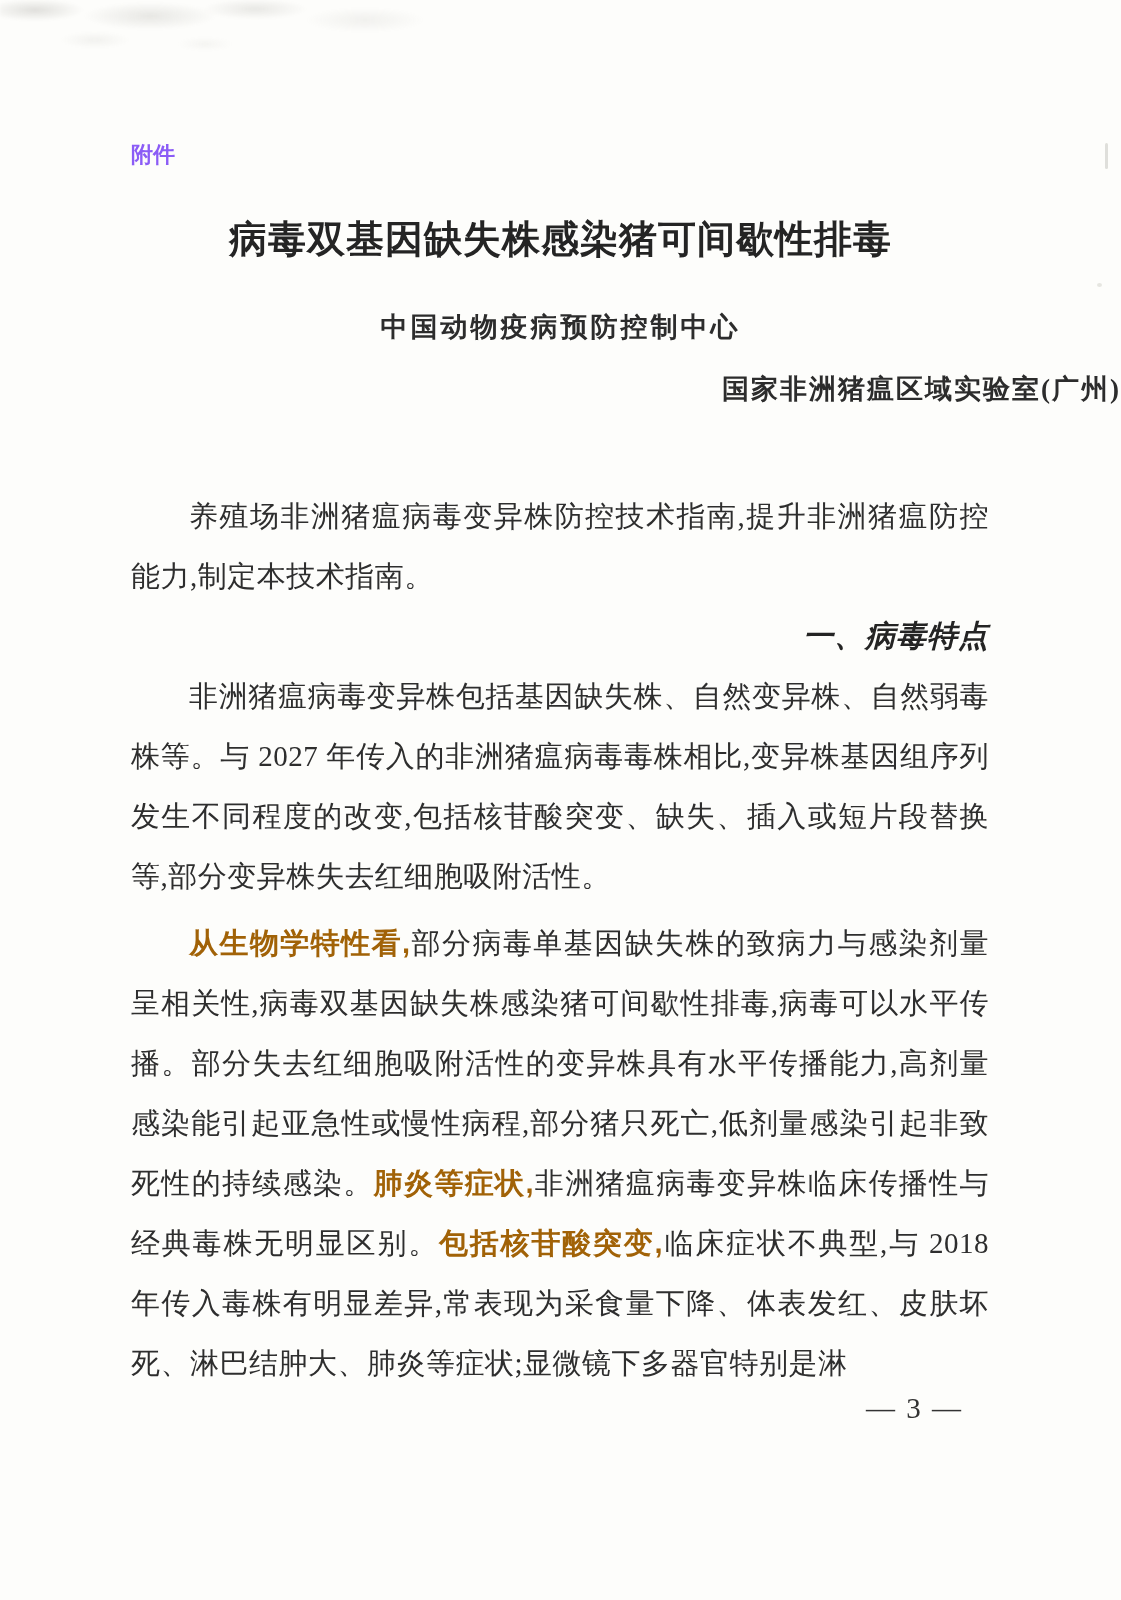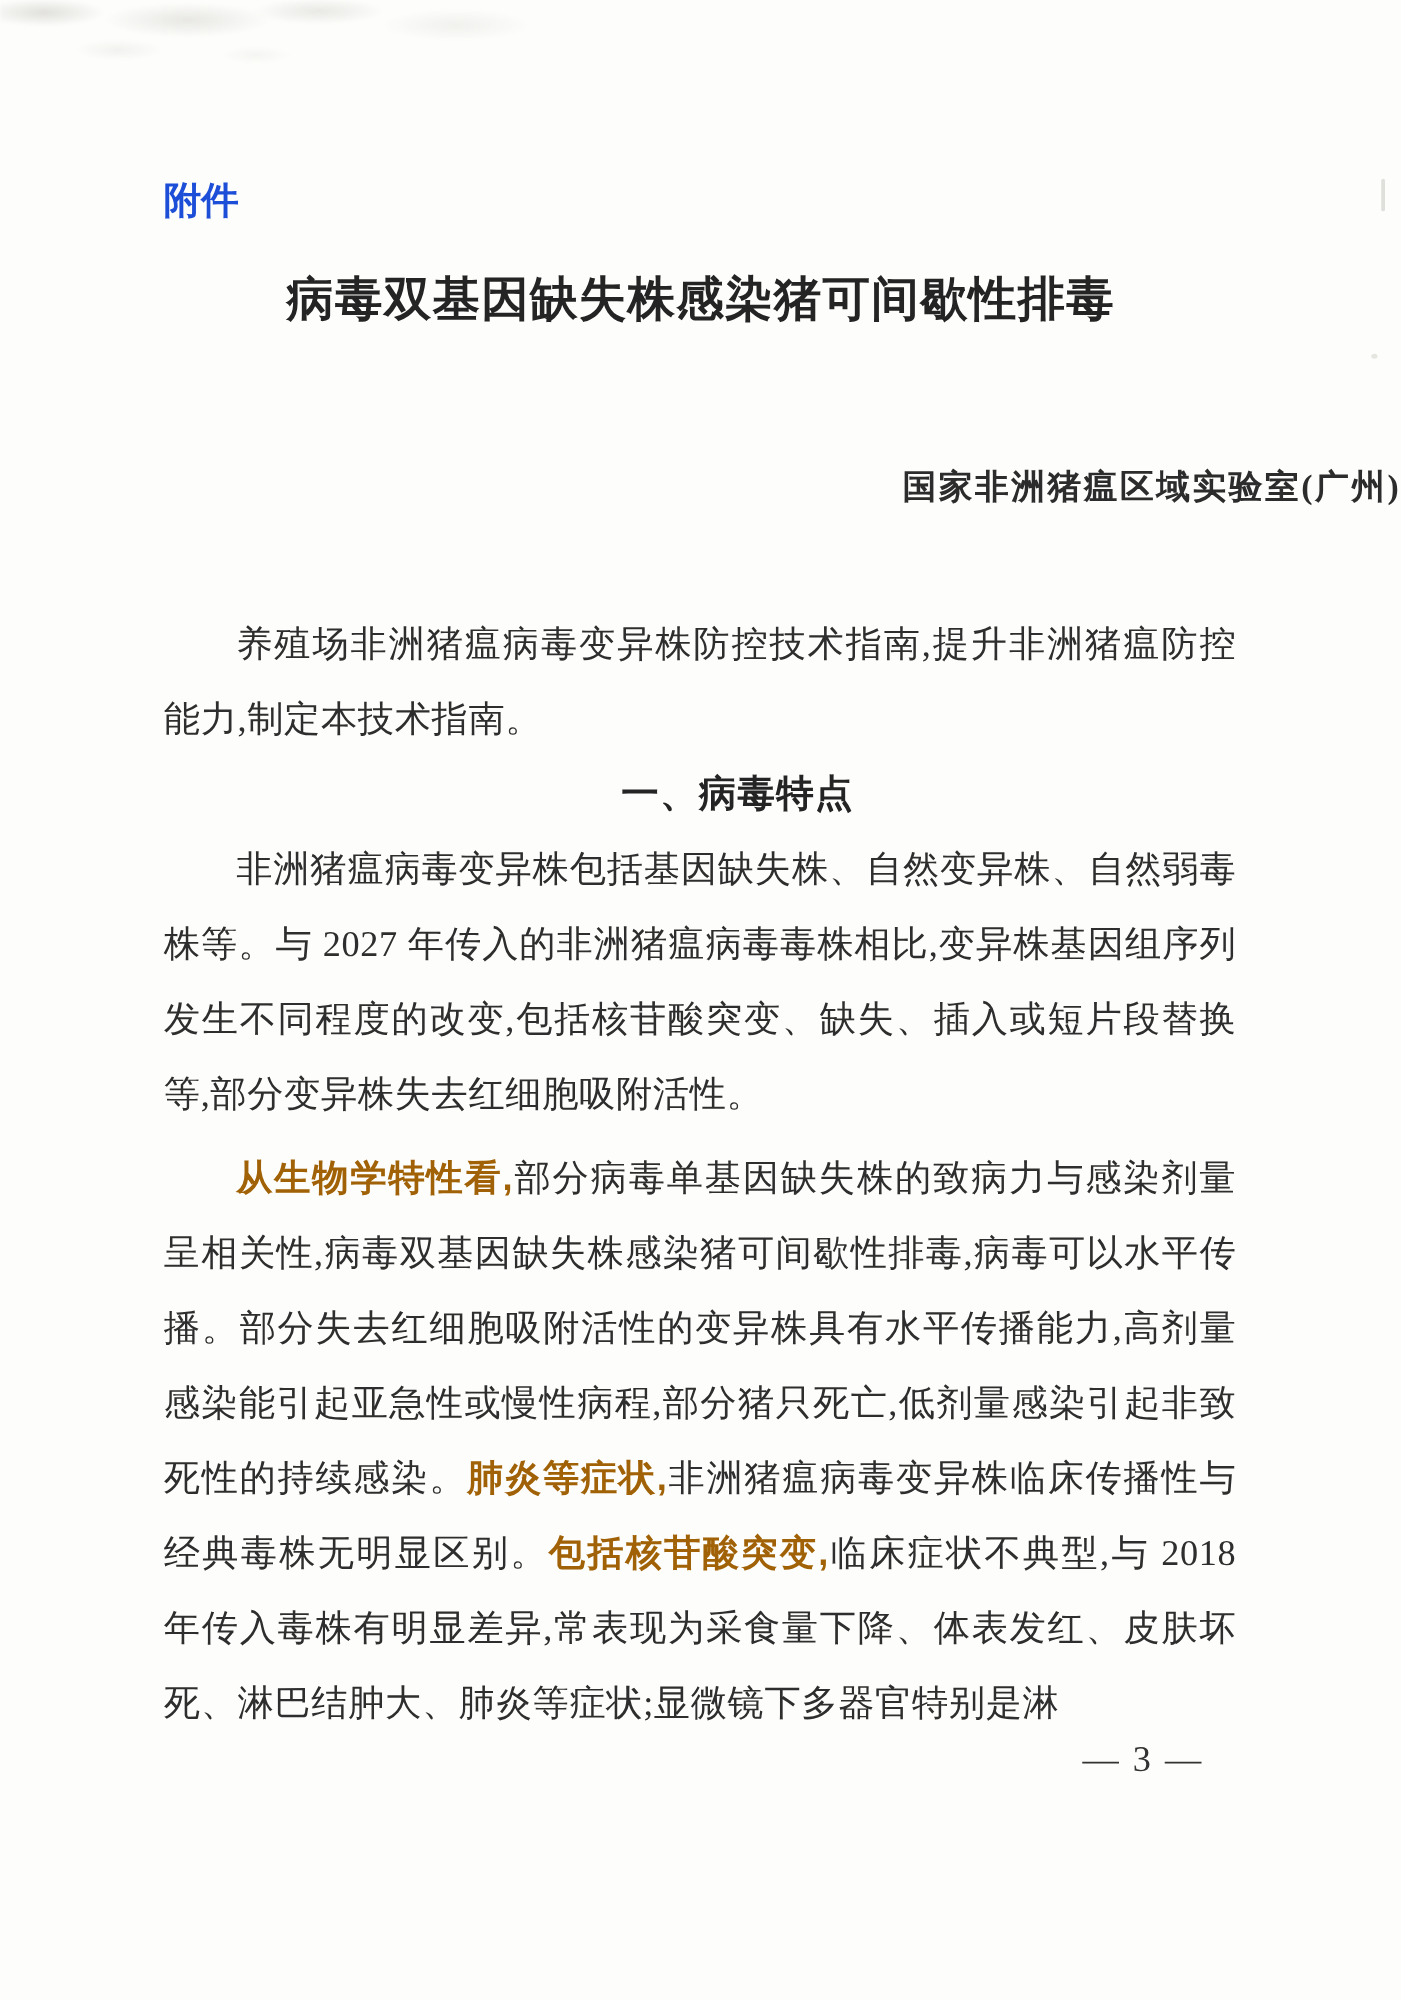--- a/index.html
+++ b/index.html
@@ -34,21 +34,21 @@
   }
   .scan-speck {
     position: absolute; left: 1097px; top: 283px;
     width: 5px; height: 4px;
     background: #e6e6e1; border-radius: 50%;
   }
   
   .attachment {
     position: absolute; left: 131px; top: 140px;
     font-family: "Liberation Sans", "DejaVu Sans", sans-serif;
-    font-weight: bold; font-size: 30px; color: #1d4ed8;
+    font-weight: bold; font-size: 22px; color: #8b5cf6;
   }
   .title {
     position: absolute; left: 0; right: 0; top: 214px;
     margin: 0; text-align: center;
     font-size: 38px; font-weight: bold;
     letter-spacing: 1px; color: #242424;
     font-family: "Liberation Serif", "DejaVu Serif", serif;
   }
   .org {
     position: absolute; left: 0; right: 0;
@@ -66,21 +66,22 @@
     text-align: justify;
     color: #2e2e2e;
   }
   .para { margin: 0; text-indent: 2em; }
   .para-gap { margin-top: 7px; }
   .heading {
     margin: 0; text-indent: 2em;
     font-family: "Liberation Sans", "DejaVu Sans", sans-serif;
     font-weight: bold; font-size: 30px; line-height: 60px;
     letter-spacing: 1px; color: #242424;
-    text-align: center;
+    text-align: right;
+    font-style: italic;
   }
   .bold-run {
     font-weight: bold;
     font-family: "Liberation Sans", "DejaVu Sans", sans-serif;
     color: #a16207;
   }
   .page-number {
     position: absolute; top: 1392px; right: 158px;
     font-size: 29px; letter-spacing: 2px; color: #333333;
   }
@@ -91,20 +92,21 @@
 <div class="page">
 
   <div class="noise-topleft"></div>
   <div class="scan-line-artifact"></div>
   <div class="scan-speck"></div>
 
   <div class="attachment">附件</div>
 
   <h1 class="title">病毒双基因缺失株感染猪可间歇性排毒</h1>
 
+  <div class="org org1">中国动物疫病预防控制中心</div>
 
   <div class="org org2">国家非洲猪瘟区域实验室(广州)</div>
 
   <div class="doc-body">
 
     <p class="para">养殖场非洲猪瘟病毒变异株防控技术指南,提升非洲猪瘟防控能力,制定本技术指南。</p>
 
     <h2 class="heading">一、病毒特点</h2>
 
     <p class="para">非洲猪瘟病毒变异株包括基因缺失株、自然变异株、自然弱毒株等。与 2027 年传入的非洲猪瘟病毒毒株相比,变异株基因组序列发生不同程度的改变,包括核苷酸突变、缺失、插入或短片段替换等,部分变异株失去红细胞吸附活性。</p>

